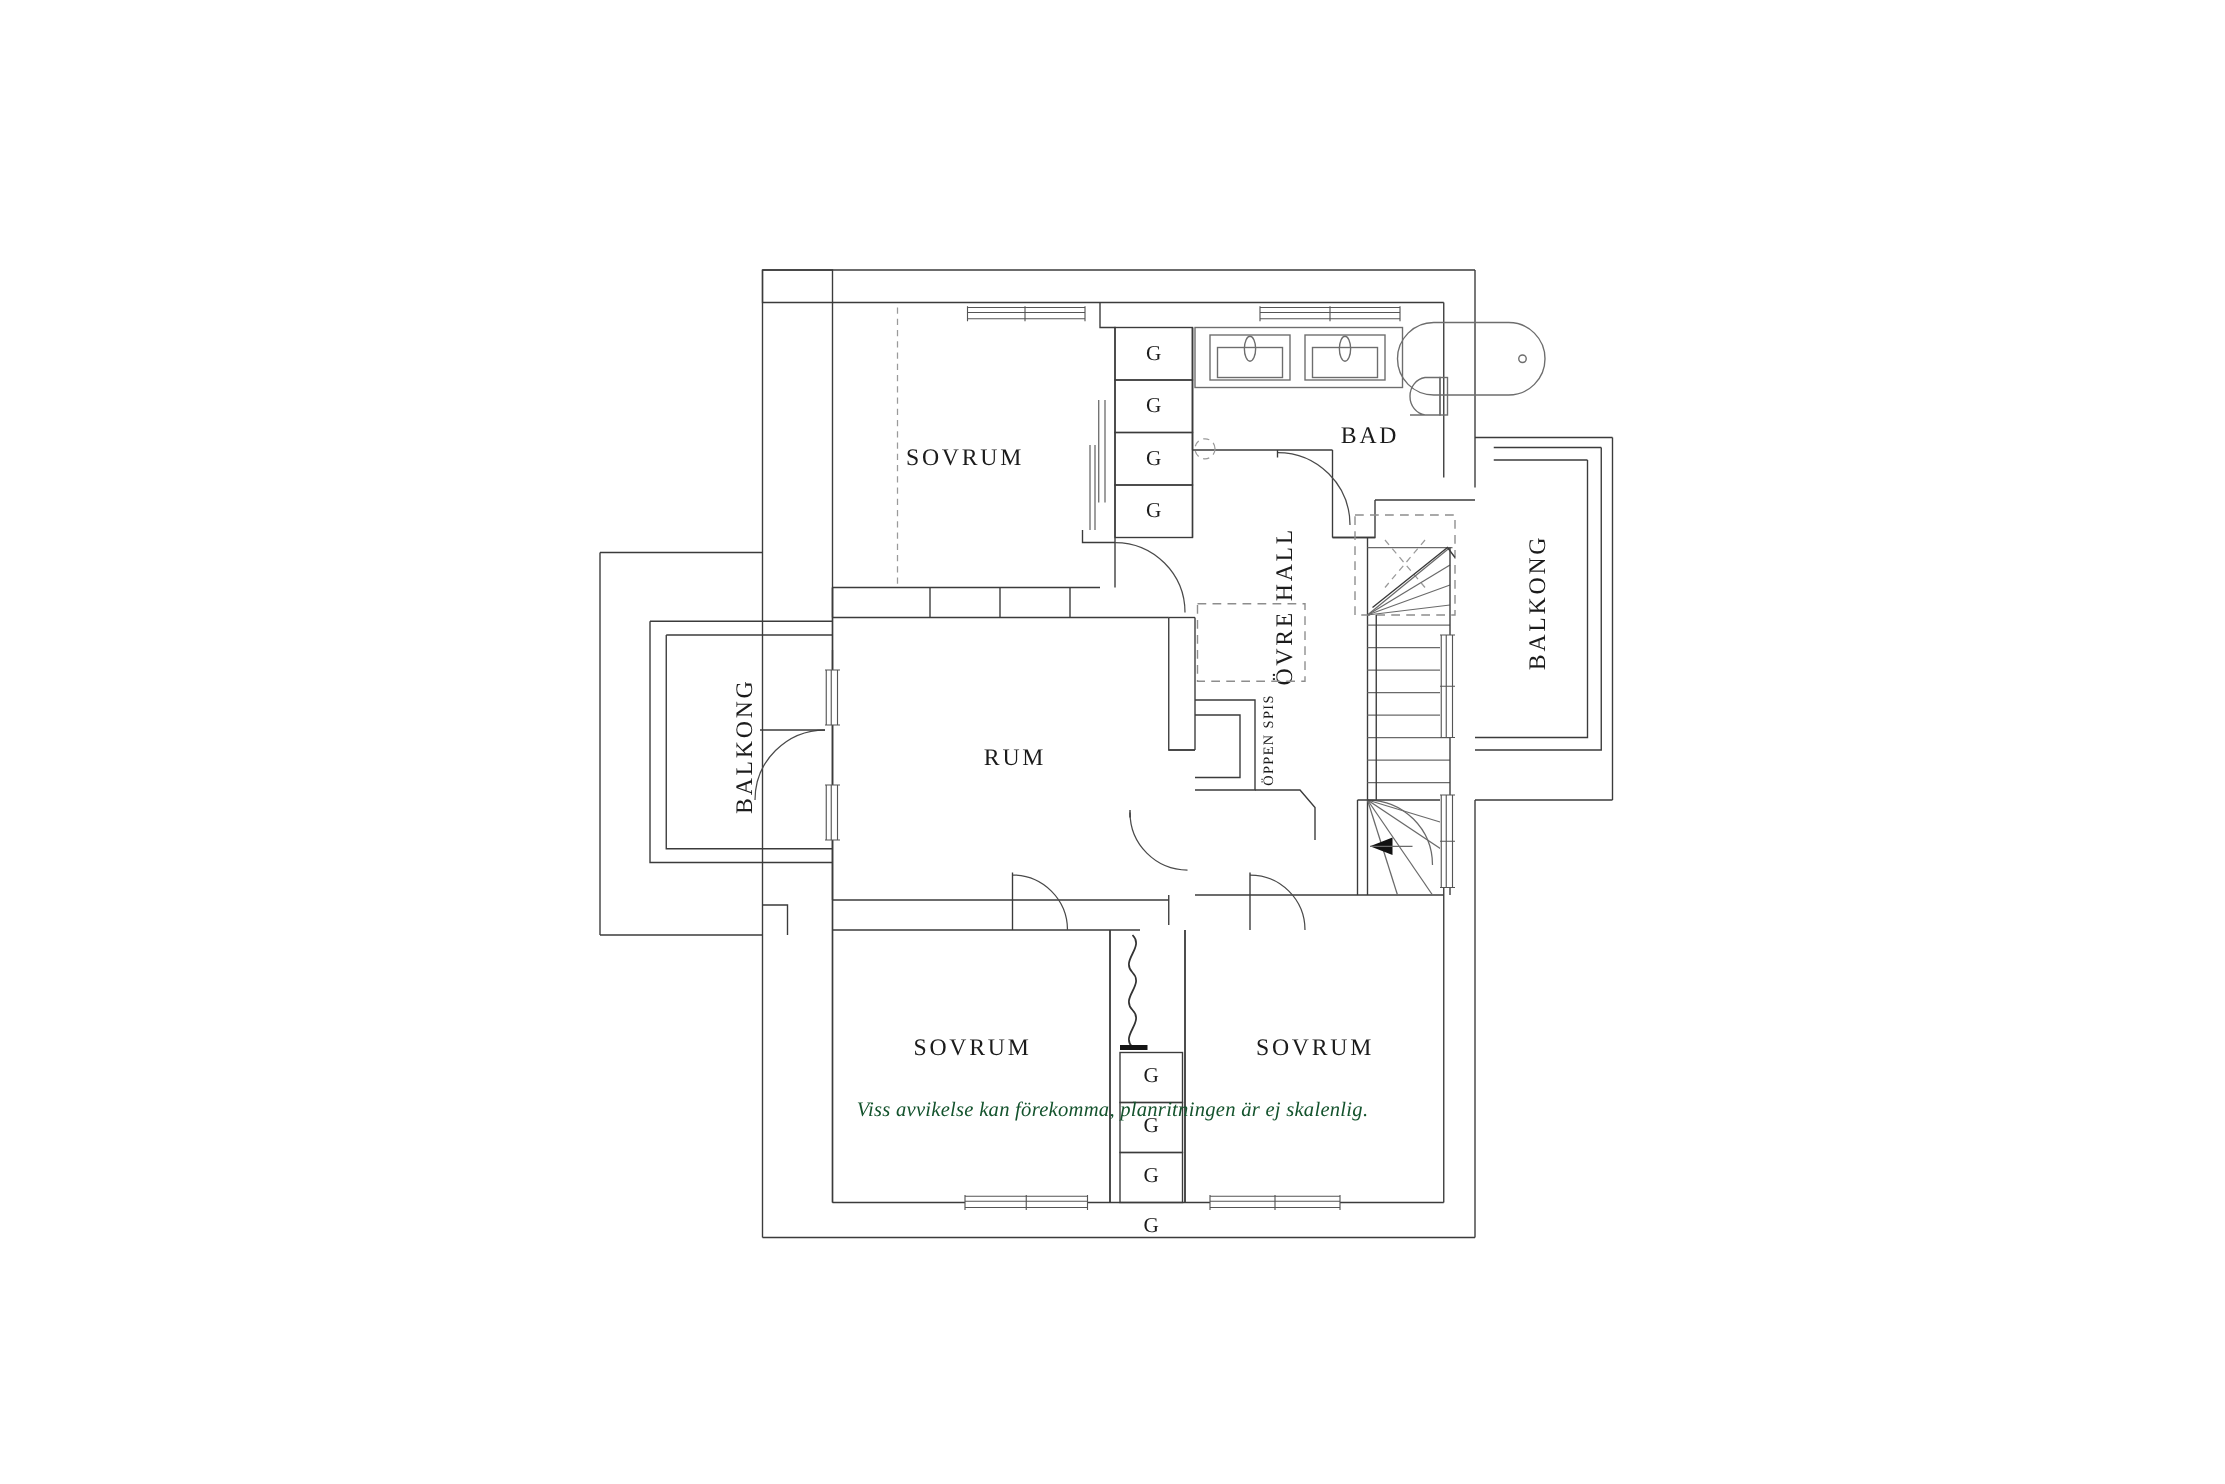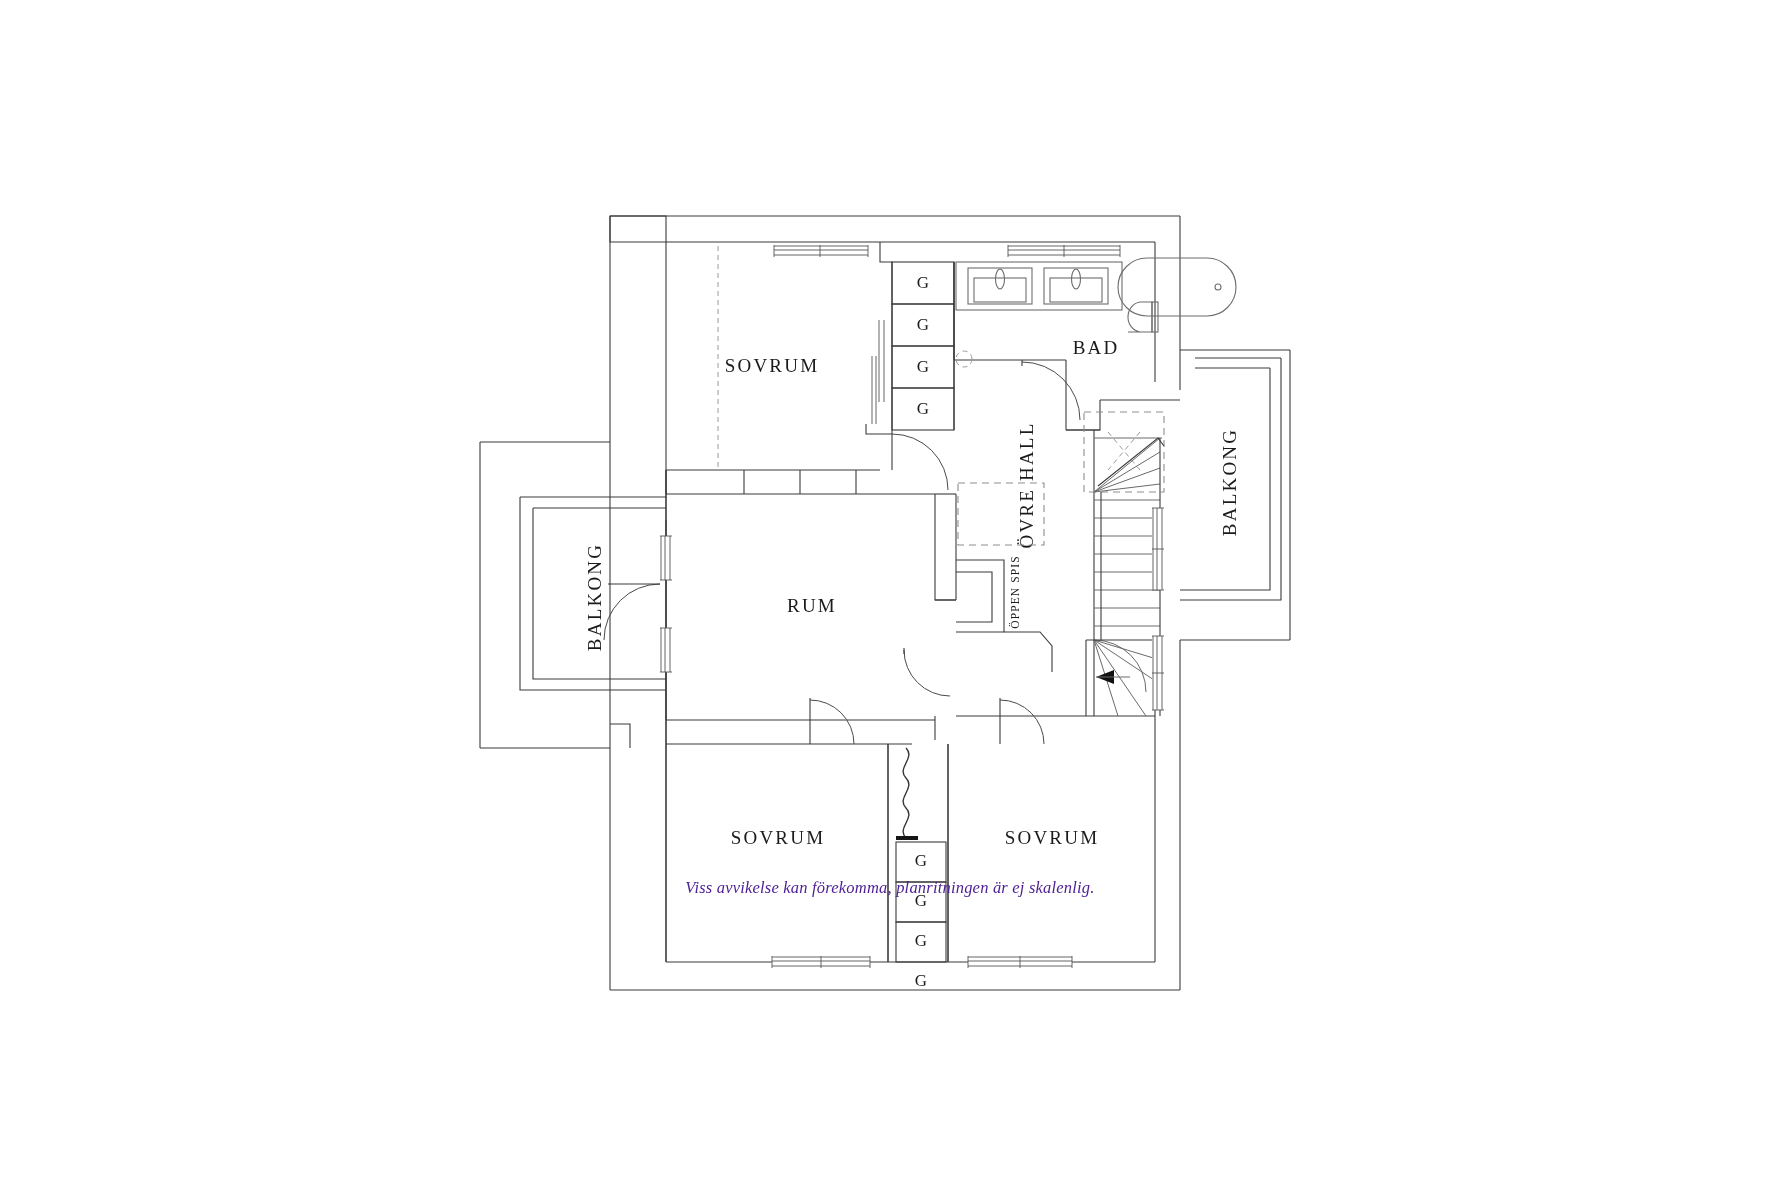--- a/index.html
+++ b/index.html
@@ -61,21 +61,21 @@
   }
   .caption-text {
     position: absolute;
     left: 0;
     top: 878px;
     width: 1780px;
     text-align: center;
     font-family: "Liberation Serif", serif;
     font-style: italic;
     font-size: 16.5px;
-    color: #4c1d95;
+    color: #14532d;
     letter-spacing: 0.2px;
   }
 </style>
 </head>
 <body>
 
 <div id="plan-root">
 
   <svg id="floorplan" viewBox="0 0 1780 1187">
 

